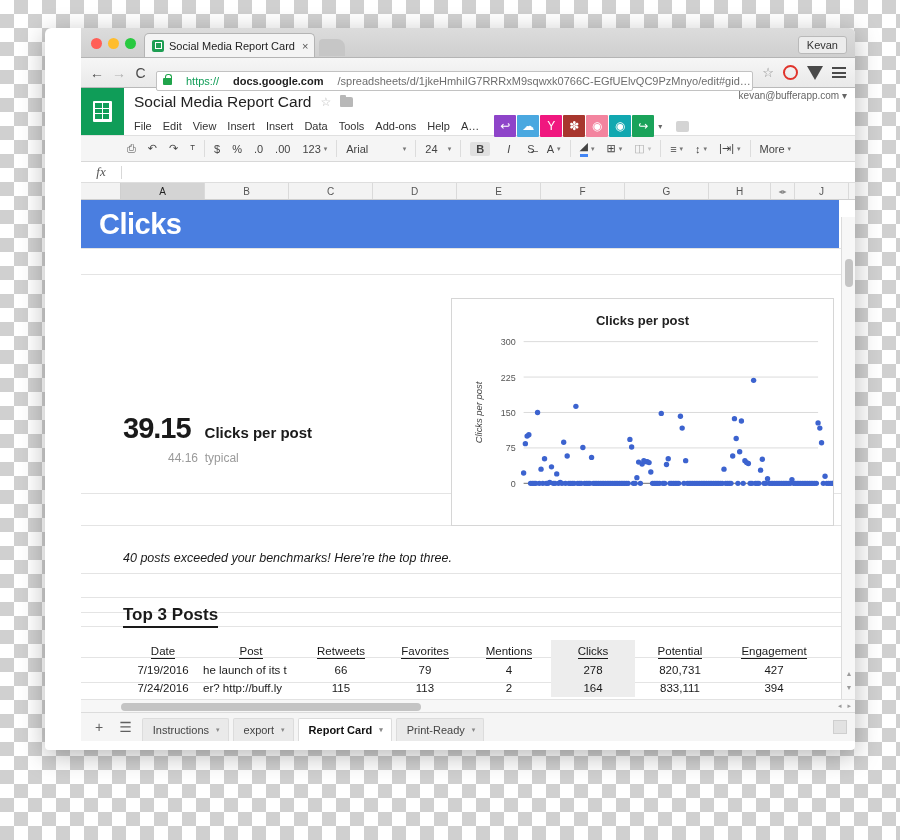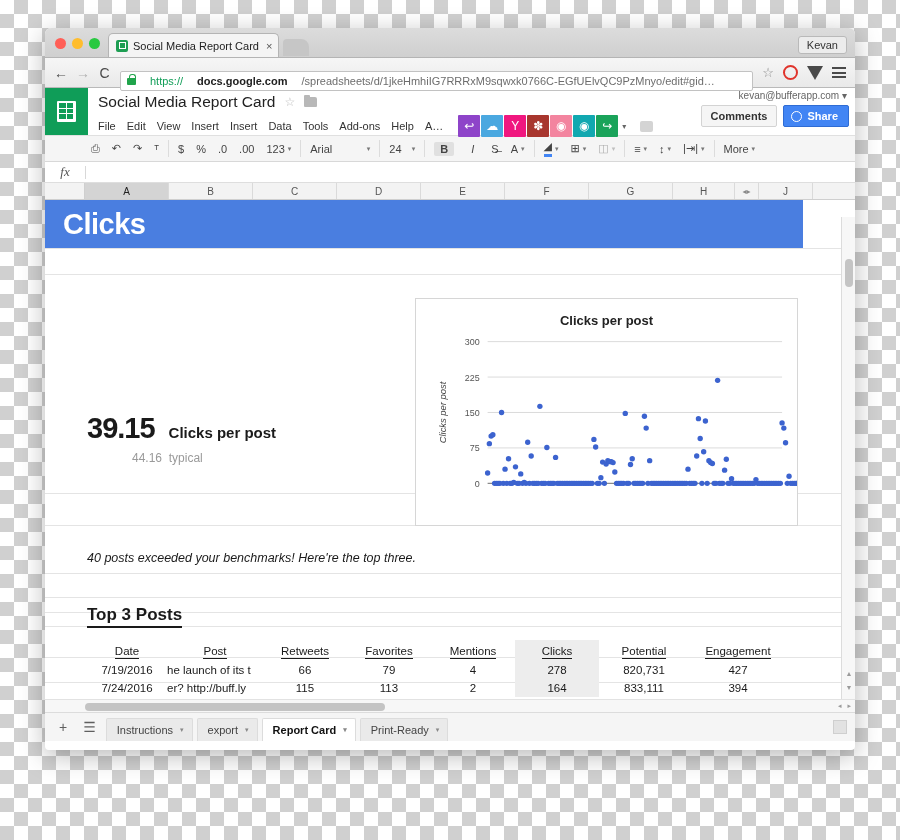--- a/index.html
+++ b/index.html
@@ -20,20 +20,21 @@
     background-color: #ffffff;
   }
   #window {
     position: absolute;
     left: 45px; top: 28px;
     width: 810px; height: 722px;
     background: #ffffff;
     border-radius: 6px 6px 4px 4px;
     box-shadow: 0 6px 26px rgba(0,0,0,0.28);
     overflow: hidden;
+    padding-left: 36px;
   }
   
   .tabstrip {
     height: 30px;
     background: linear-gradient(#dcdcdc, #cfcfcf);
     border-bottom: 1px solid #b4b4b4;
     display: flex; align-items: flex-end;
     padding-left: 8px;
     position: relative;
   }
@@ -327,27 +328,20 @@
           <span class="addon" style="background:#f0177f">Υ</span>
           <span class="addon" style="background:#a8362e">✽</span>
           <span class="addon" style="background:#f3849f">◉</span>
           <span class="addon" style="background:#11a8b0">◉</span>
           <span class="addon" style="background:#1aa35a">↪</span>
           <span class="addon-caret">▾</span>
         </span>
         <span class="comment-bubble"></span>
       </div>
       <div class="account">kevan@bufferapp.com  ▾</div>
-      <div class="head-actions">
-        <span class="btn-comments">Comments</span>
-        <span class="btn-share">
-          <span class="globe"></span>
-          <span>Share</span>
-        </span>
-      </div>
     </div>
   </div>
 
   <div class="toolbar">
     <span class="tb">⎙</span>
     <span class="tb">↶</span>
     <span class="tb">↷</span>
     <span class="tb">ᵀ</span>
     <span class="tb sep"></span>
     <span class="tb">$</span>

